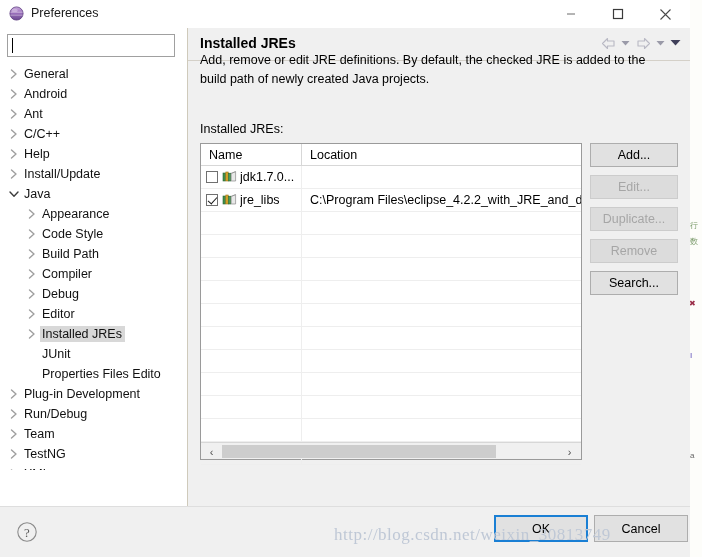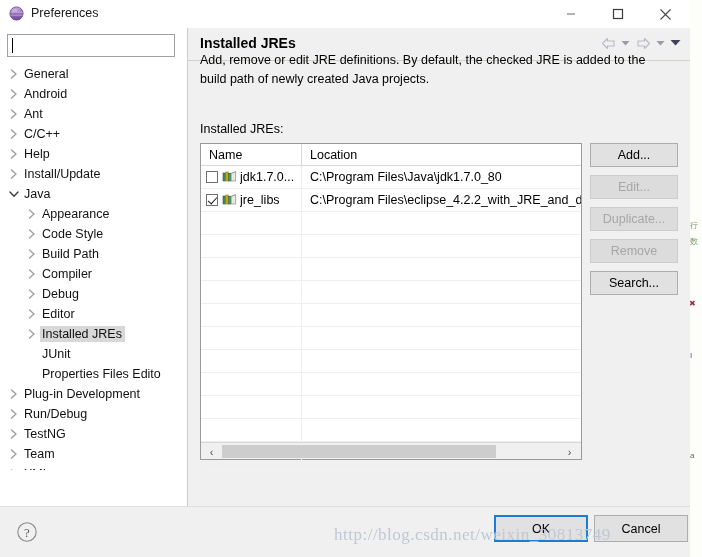--- a/index.html
+++ b/index.html
@@ -560,29 +560,29 @@
             </svg>
           </span>
           <span class="tlabel">Run/Debug</span>
         </div>
         <div class="tnode lvl1">
           <span class="tarrow">
             <svg width="8" height="10" viewBox="0 0 8 10">
               <path d="M1.5 1 L6 5 L1.5 9" fill="none" stroke="#9f9f9f" stroke-width="1.4" stroke-linecap="round" stroke-linejoin="round"></path>
             </svg>
           </span>
+          <span class="tlabel">Team</span>
+        </div>
+        <div class="tnode lvl1">
+          <span class="tarrow">
+            <svg width="8" height="10" viewBox="0 0 8 10">
+              <path d="M1.5 1 L6 5 L1.5 9" fill="none" stroke="#9f9f9f" stroke-width="1.4" stroke-linecap="round" stroke-linejoin="round"></path>
+            </svg>
+          </span>
           <span class="tlabel">TestNG</span>
-        </div>
-        <div class="tnode lvl1">
-          <span class="tarrow">
-            <svg width="8" height="10" viewBox="0 0 8 10">
-              <path d="M1.5 1 L6 5 L1.5 9" fill="none" stroke="#9f9f9f" stroke-width="1.4" stroke-linecap="round" stroke-linejoin="round"></path>
-            </svg>
-          </span>
-          <span class="tlabel">Team</span>
         </div>
         <div class="tnode lvl1">
           <span class="tarrow">
             <svg width="8" height="10" viewBox="0 0 8 10">
               <path d="M1.5 1 L6 5 L1.5 9" fill="none" stroke="#9f9f9f" stroke-width="1.4" stroke-linecap="round" stroke-linejoin="round"></path>
             </svg>
           </span>
           <span class="tlabel">XML</span>
         </div>
       </div>
@@ -640,21 +640,20 @@
               <span class="cbox"></span>
               <span class="jre-icon"><svg width="16" height="14" viewBox="0 0 16 14">
                   <rect x="1" y="4" width="2.6" height="8" fill="#3f8f4a" stroke="#2b6333" stroke-width="0.6"></rect>
                   <rect x="3.8" y="3" width="2.4" height="9" fill="#d8a52a" stroke="#9a7415" stroke-width="0.6"></rect>
                   <rect x="6.4" y="4.2" width="2.4" height="7.8" fill="#4a9e55" stroke="#2b6333" stroke-width="0.6"></rect>
                   <path d="M9.2 12 L13.6 12 L13.6 2.6 L9.2 4.4 Z" fill="#e8e8e8" stroke="#8a8a8a" stroke-width="0.7"></path>
                   <path d="M9.2 4.4 L13.6 2.6" fill="none" stroke="#8a8a8a" stroke-width="0.6"></path>
                 </svg></span>
               <span class="rowname">jdk1.7.0...</span>
             </div>
-            <div class="cell-loc">C:\Program Files\Java\jdk1.7.0_80</div>
           </div>
           <div class="trow">
             <div class="cell-name">
               <span class="cbox checked"></span>
               <span class="jre-icon"><svg width="16" height="14" viewBox="0 0 16 14">
                   <rect x="1" y="4" width="2.6" height="8" fill="#3f8f4a" stroke="#2b6333" stroke-width="0.6"></rect>
                   <rect x="3.8" y="3" width="2.4" height="9" fill="#d8a52a" stroke="#9a7415" stroke-width="0.6"></rect>
                   <rect x="6.4" y="4.2" width="2.4" height="7.8" fill="#4a9e55" stroke="#2b6333" stroke-width="0.6"></rect>
                   <path d="M9.2 12 L13.6 12 L13.6 2.6 L9.2 4.4 Z" fill="#e8e8e8" stroke="#8a8a8a" stroke-width="0.7"></path>
                   <path d="M9.2 4.4 L13.6 2.6" fill="none" stroke="#8a8a8a" stroke-width="0.6"></path>

